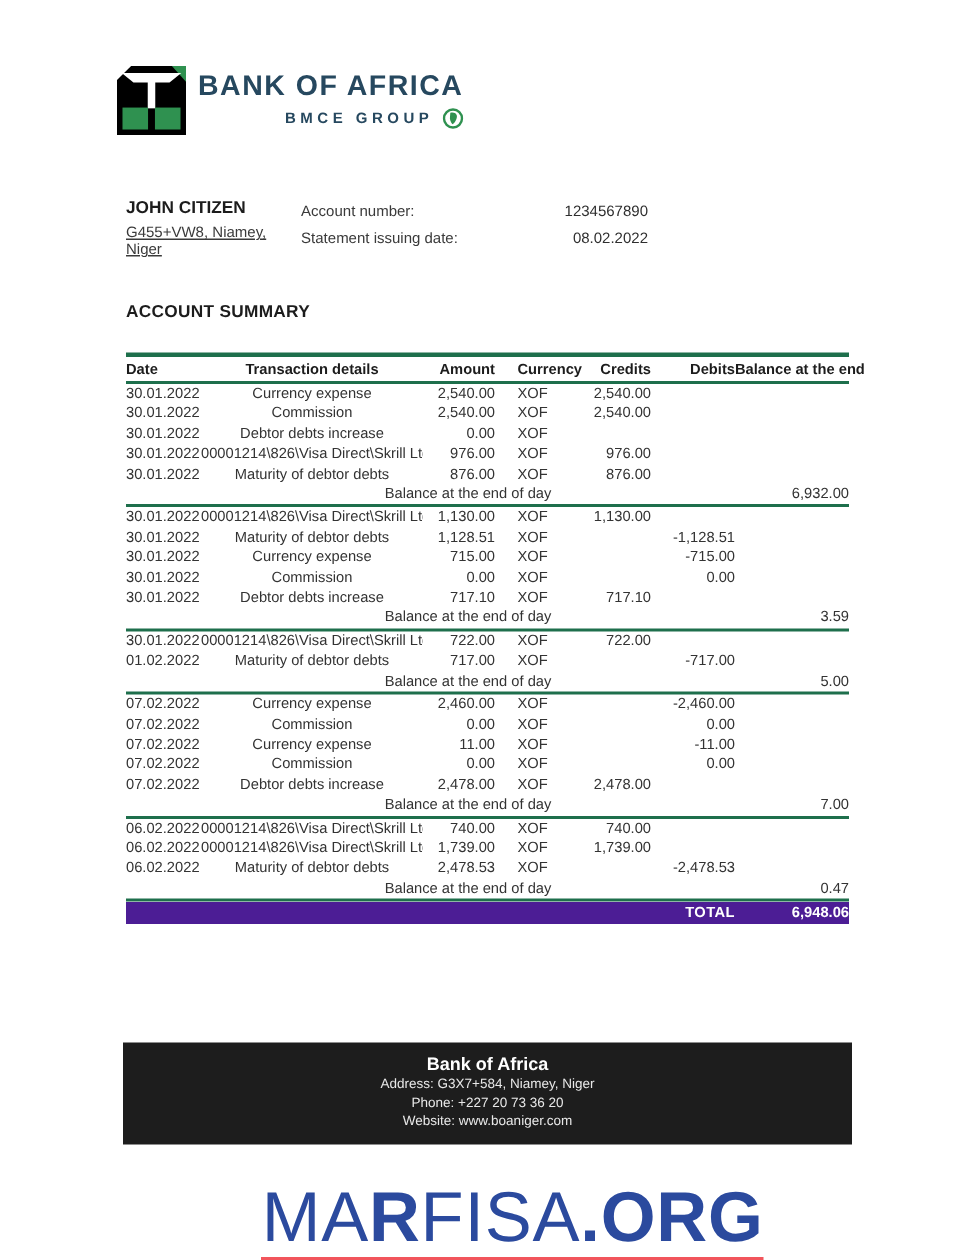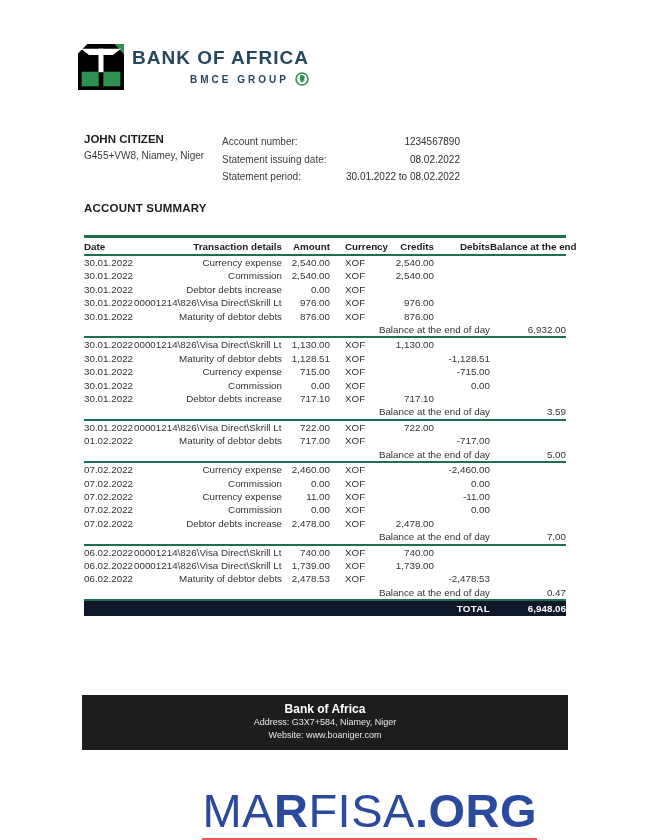--- a/index.html
+++ b/index.html
@@ -1,59 +1,59 @@
 <!DOCTYPE html>
 <html><head>
 <meta charset="utf-8">
 <style>
   html,body{margin:0;padding:0;}
   body{
     width:650px;height:840px;background:#ffffff;
     font-family:"Liberation Sans", sans-serif;color:#2e2e2e;
     position:relative;overflow:hidden;
   }
-  .page{position:relative;width:516px;height:840px;padding-left:28px;}
+  .page{position:relative;width:516px;height:840px;}
 
   
   .brand{position:absolute;left:78px;top:44px;display:flex;gap:8px;align-items:flex-start;}
   .logo-mark{width:46px;height:46px;flex:0 0 auto;}
   .logo-mark svg{width:46px;height:46px;display:block;}
   .brand-text{padding-top:3px;}
   .bank-name{font-size:19px;font-weight:bold;color:#26485f;letter-spacing:1px;white-space:nowrap;}
   .group-row{display:flex;justify-content:flex-end;align-items:center;gap:6px;margin-top:3px;}
   .group-name{font-size:10px;font-weight:bold;color:#26485f;letter-spacing:3px;}
   .globe{width:14px;height:14px;}
 
   
   .info-row{position:absolute;left:84px;right:84px;top:133px;display:flex;justify-content:space-between;}
   .customer-name{font-size:11.5px;font-weight:bold;color:#1c1c1c;}
-  .customer-address{font-size:10px;margin-top:5px;color:#3a3a3a;}
+  .customer-address{font-size:10px;margin-top:5px;color:#3a3a3a;text-decoration:underline;}
   .account-info{width:238px;font-size:10px;}
   .acct-row{display:flex;justify-content:space-between;line-height:17.5px;}
   .acct-label{color:#3a3a3a;white-space:nowrap;}
   .acct-value{text-align:right;color:#2e2e2e;white-space:nowrap;}
 
   
   .section-title{position:absolute;left:84px;top:202px;margin:0;font-size:11.5px;font-weight:bold;color:#1c1c1c;letter-spacing:0.2px;}
 
   
   .table-wrap{position:absolute;left:84px;top:235px;width:482px;}
   table{border-collapse:collapse;table-layout:fixed;width:482px;font-size:9.8px;color:#333;}
   thead{border-top:3px solid #1e6f4c;border-bottom:2px solid #1e6f4c;}
   tbody.group{border-bottom:2px solid #1e6f4c;}
   th{font-weight:bold;color:#1c1c1c;height:16px;padding:0;white-space:nowrap;}
   td{height:13.4px;line-height:13.4px;padding:0;white-space:nowrap;overflow:hidden;}
   .c-date{text-align:left;}
-  .c-det{text-align:right;}
+  .c-det{text-align:center;}
   .c-amt{text-align:right;}
   .c-cur{text-align:left;padding-left:15px;}
   .c-cre{text-align:right;}
   .c-deb{text-align:right;}
   .c-bal{text-align:right;}
-  tr.total-row{background:#0f172a;color:#fff;font-weight:bold;}
+  tr.total-row{background:#4c1d95;color:#fff;font-weight:bold;}
   tr.total-row td{height:15px;line-height:15px;}
   tr.total-row .c-lab{text-align:right;letter-spacing:0.3px;}
 
   
   .footer-bar{position:absolute;left:82px;top:695px;width:486px;background:#1d1d1d;color:#fff;text-align:center;padding:7px 0 9px 0;}
   .footer-title{font-size:12px;font-weight:bold;}
   .footer-line{font-size:9px;line-height:12.5px;color:#e8e8e8;}
 
   
   .watermark{position:absolute;right:7px;top:764px;text-align:right;}
@@ -101,24 +101,20 @@
     </div>
     <div class="account-info">
         <div class="acct-row">
           <span class="acct-label">Account number:</span>
           <span class="acct-value">1234567890</span>
         </div>
         <div class="acct-row">
           <span class="acct-label">Statement issuing date:</span>
           <span class="acct-value">08.02.2022</span>
         </div>
-        <div class="acct-row">
-          <span class="acct-label">Statement period:</span>
-          <span class="acct-value">30.01.2022 to 08.02.2022</span>
-        </div>
       </div>
   </section>
 
   <h2 class="section-title">ACCOUNT SUMMARY</h2>
 
   <div class="table-wrap">
     <table>
       <colgroup>
         <col style="width:50px">
           <col style="width:148px">
@@ -360,20 +356,21 @@
             <td class="c-lab" colspan="6">TOTAL</td>
             <td class="c-bal">6,948.06</td>
           </tr>
         </tbody>
       </table>
   </div>
 
   <footer class="footer-bar">
     <div class="footer-title">Bank of Africa</div>
     <div class="footer-line">Address: G3X7+584, Niamey, Niger</div>
+    <div class="footer-line">Phone: +227 20 73 36 20</div>
     <div class="footer-line">Website: www.boaniger.com</div>
   </footer>
 
   <div class="watermark">
     <div class="wm-box">
       <div class="wm-text"><span class="light">MA</span><span class="heavy">R</span><span class="light">FISA</span><span class="heavy">.ORG</span></div>
       <div class="wm-underline"></div>
     </div>
   </div>
 

